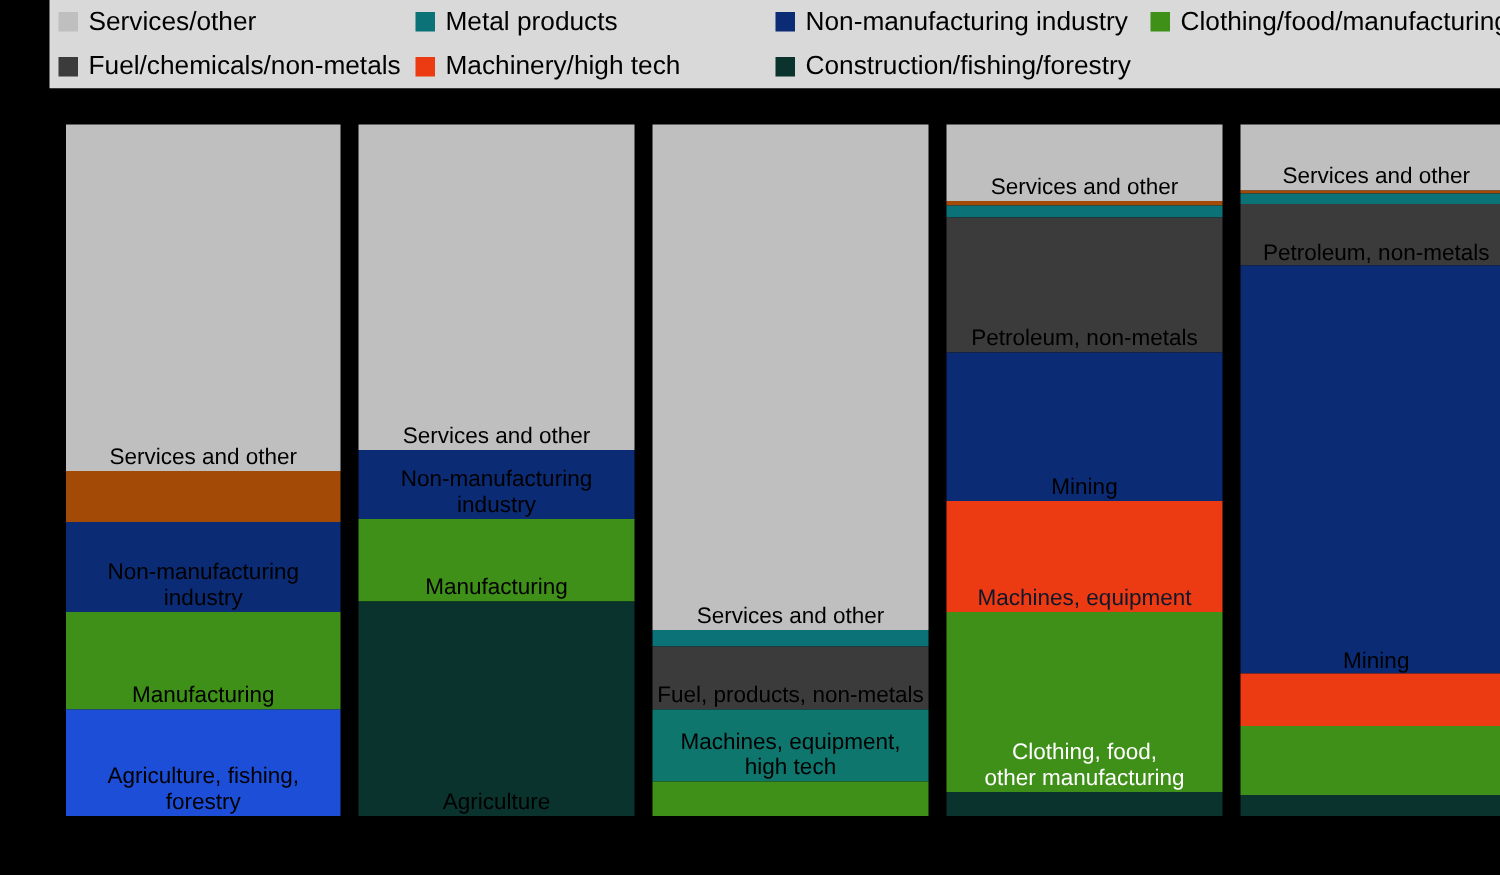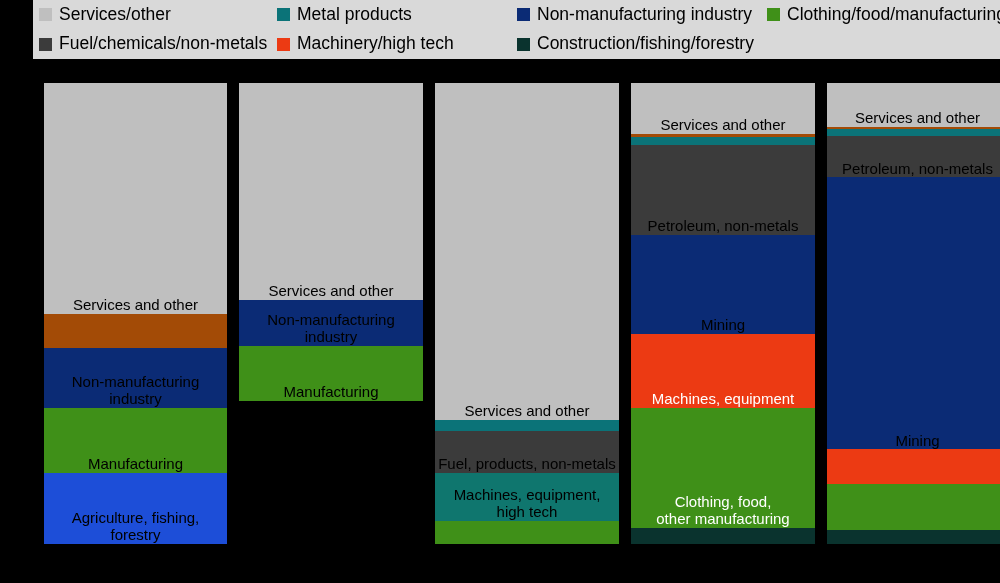--- a/index.html
+++ b/index.html
@@ -193,20 +193,23 @@
         <div class="bar">
           <div class="seg" style="background: rgb(191, 191, 191); height: 47%;">
             <span class="seg-label" style="color: rgb(0, 0, 0);">Services and other</span>
           </div>
           <div class="seg" style="background: rgb(11, 43, 117); height: 10%;">
             <span class="seg-label" style="color: rgb(0, 0, 0);">Non-manufacturing industry</span>
           </div>
           <div class="seg" style="background: rgb(63, 144, 24); height: 12%;">
             <span class="seg-label" style="color: rgb(0, 0, 0);">Manufacturing</span>
           </div>
+          <div class="seg" style="background: rgb(10, 51, 46); height: 31%;">
+            <span class="seg-label" style="color: rgb(0, 0, 0);">Agriculture</span>
+          </div>
         </div>
       </div>
       <div class="gap"></div>
       <div class="bar-slot" style="width: 184px; flex: 0 0 184px;">
         <div class="bar">
           <div class="seg" style="background: rgb(191, 191, 191); height: 73%;">
             <span class="seg-label" style="color: rgb(0, 0, 0);">Services and other</span>
           </div>
           <div class="seg" style="background: rgb(11, 115, 120); height: 2.5%;"></div>
           <div class="seg" style="background: rgb(59, 59, 59); height: 9%;">
@@ -227,21 +230,21 @@
           </div>
           <div class="seg" style="background: rgb(163, 75, 6); height: 0.7%;"></div>
           <div class="seg" style="background: rgb(11, 115, 120); height: 1.8%;"></div>
           <div class="seg" style="background: rgb(59, 59, 59); height: 19.5%;">
             <span class="seg-label" style="color: rgb(0, 0, 0);">Petroleum, non-metals</span>
           </div>
           <div class="seg" style="background: rgb(11, 43, 117); height: 21.5%;">
             <span class="seg-label" style="color: rgb(0, 0, 0);">Mining</span>
           </div>
           <div class="seg" style="background: rgb(236, 58, 19); height: 16%;">
-            <span class="seg-label" style="color: #ffffff;">Machines, equipment</span>
+            <span class="seg-label" style="color: #0f172a;">Machines, equipment</span>
           </div>
           <div class="seg" style="background: rgb(63, 144, 24); height: 26%;">
             <span class="seg-label" style="color: #ffffff;">Clothing, food,
 other manufacturing</span>
           </div>
           <div class="seg" style="background: rgb(10, 51, 46); height: 3.5%;"></div>
         </div>
       </div>
       <div class="gap"></div>
       <div class="bar-slot" style="width: 181px; flex: 0 0 181px;">

